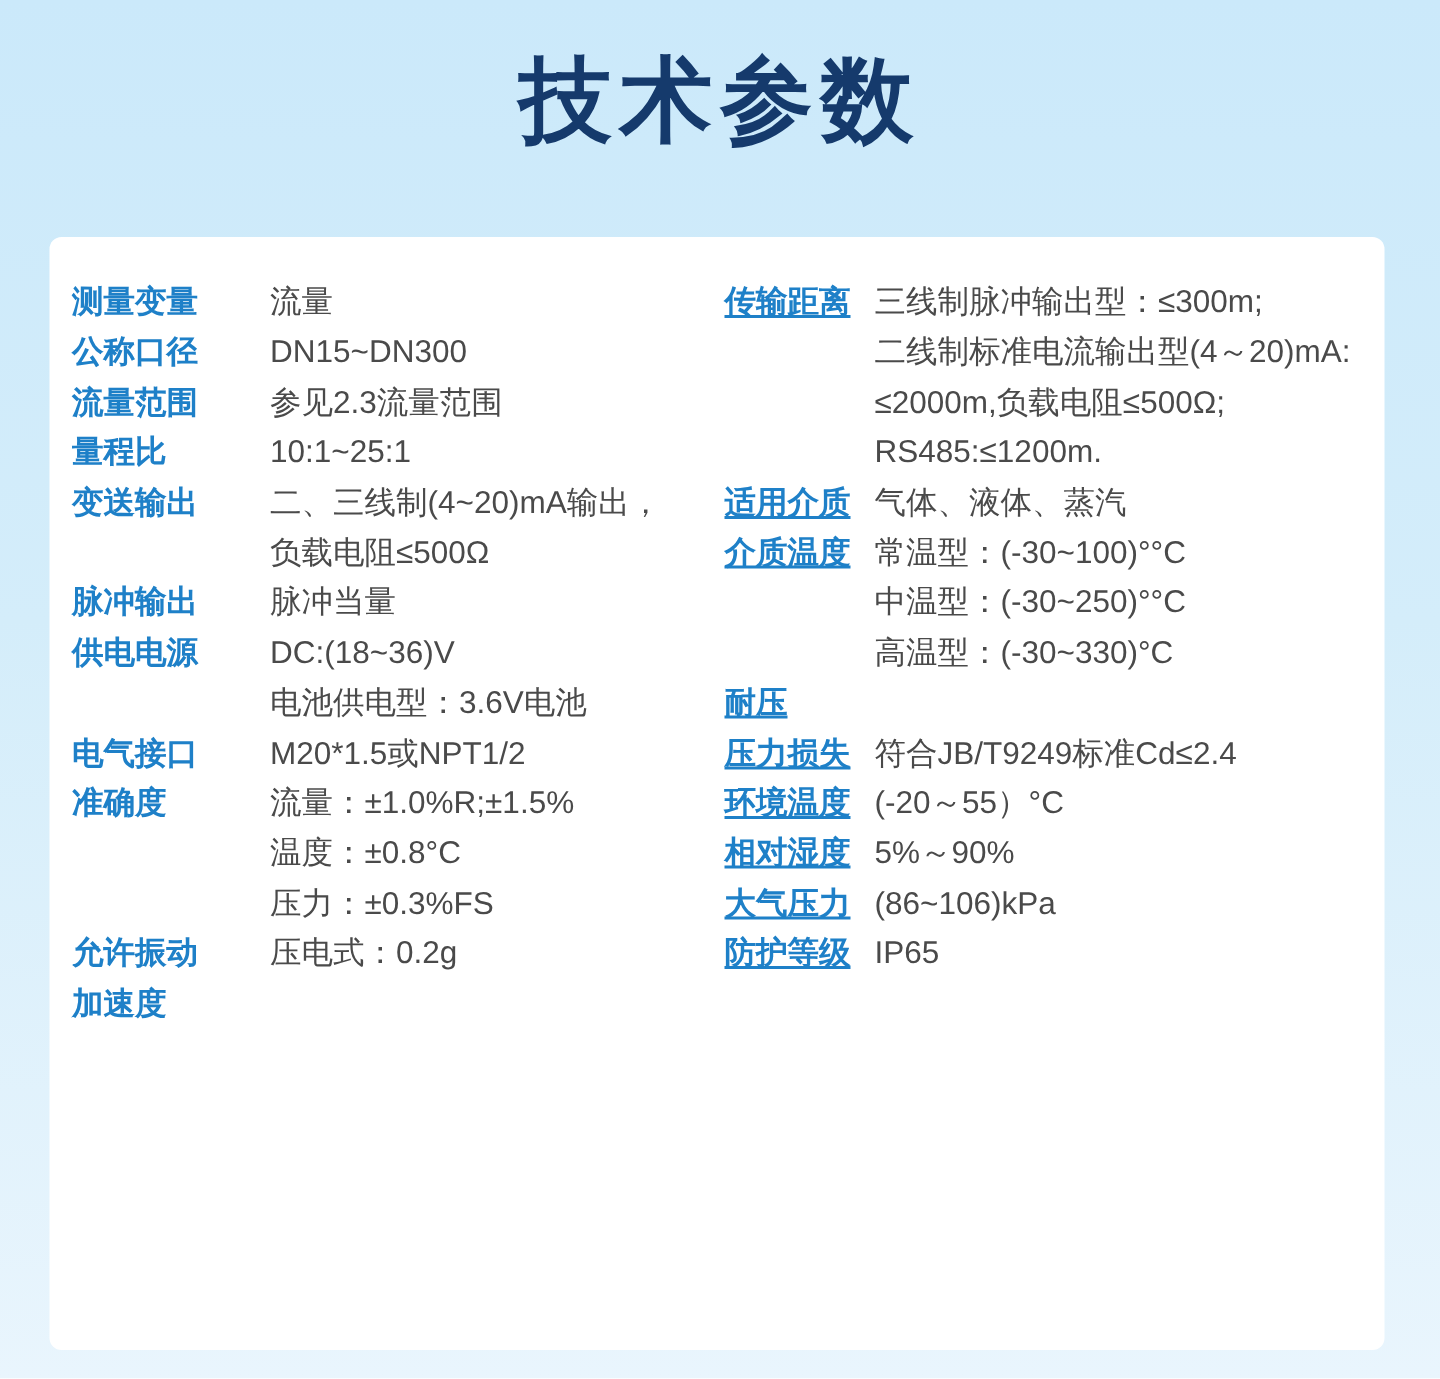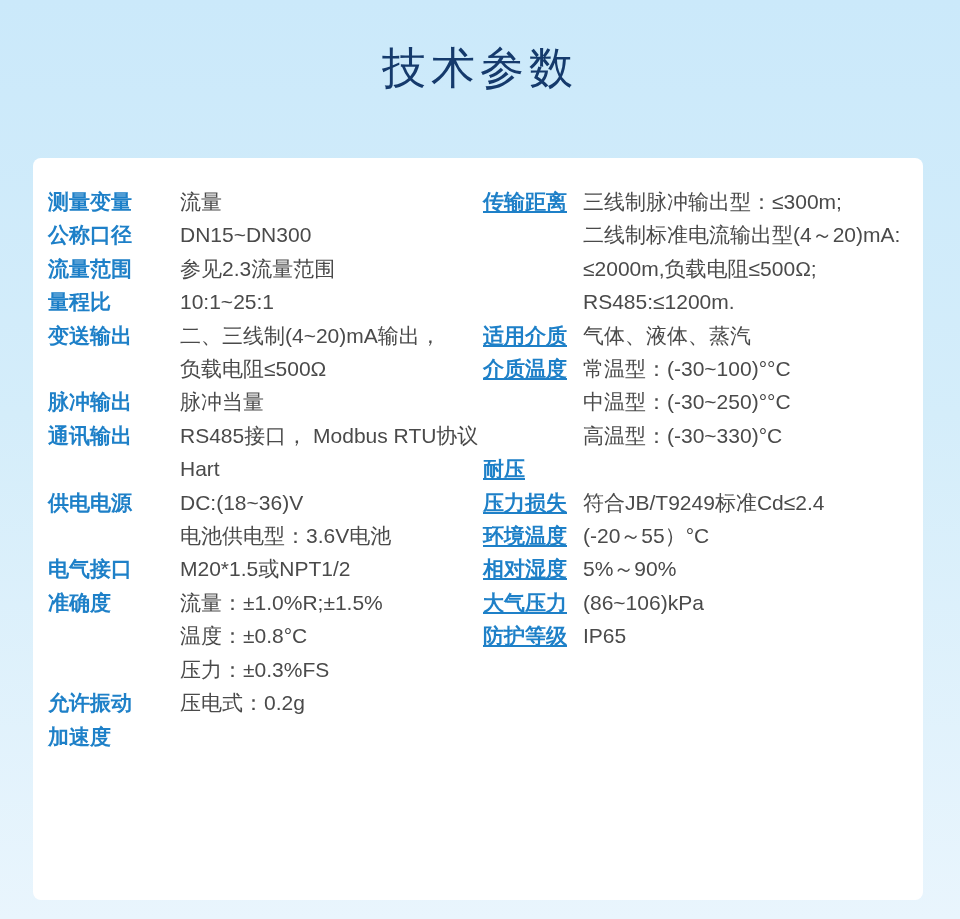--- a/index.html
+++ b/index.html
@@ -15,23 +15,23 @@
   .page {
     position: relative;
     width: 960px;
     height: 919px;
     background: linear-gradient(180deg, #cbe9fa 0%, #d4edfa 45%, #e9f5fd 100%);
   }
   .page-title {
     margin: 0;
     padding-top: 34px;
     text-align: center;
-    font-size: 44px;
+    font-size: 62px;
     line-height: 68px;
-    font-weight: normal;
+    font-weight: bold;
     letter-spacing: 5px;
     color: #153a6c;
   }
   .spec-card {
     position: absolute;
     left: 33px;
     top: 158px;
     width: 890px;
     height: 742px;
     background: #ffffff;
@@ -117,27 +117,20 @@
             <div class="spec-line">负载电阻≤500Ω</div>
           </div>
         </div>
         <div class="spec-row">
           <div class="spec-label">脉冲输出</div>
           <div class="spec-value">
             <div class="spec-line">脉冲当量</div>
           </div>
         </div>
         <div class="spec-row">
-          <div class="spec-label">通讯输出</div>
-          <div class="spec-value">
-            <div class="spec-line">RS485接口， Modbus RTU协议</div>
-            <div class="spec-line">Hart</div>
-          </div>
-        </div>
-        <div class="spec-row">
           <div class="spec-label">供电电源</div>
           <div class="spec-value">
             <div class="spec-line">DC:(18~36)V</div>
             <div class="spec-line">电池供电型：3.6V电池</div>
           </div>
         </div>
         <div class="spec-row">
           <div class="spec-label">电气接口</div>
           <div class="spec-value">
             <div class="spec-line">M20*1.5或NPT1/2</div>

